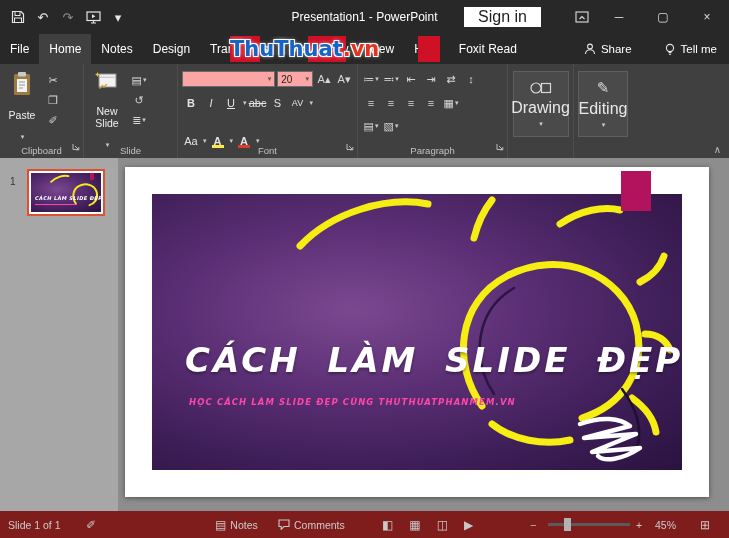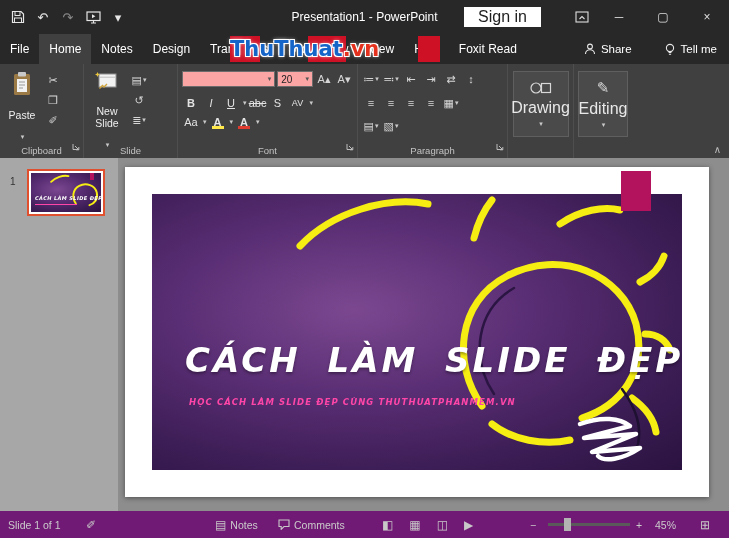--- a/index.html
+++ b/index.html
@@ -61,21 +61,21 @@
 
   .canvas{flex:1;background:#8d8d8d;position:relative}
   .slide{position:absolute;left:7px;top:9px;width:584px;height:330px;background:#fff;box-shadow:0 1px 5px rgba(0,0,0,.45)}
   .art{position:absolute;left:27px;top:27px;width:530px;height:276px;background:radial-gradient(ellipse at 38% 42%,#7b4890 0%,#5a2e74 38%,#3c1d55 72%,#2a1240 100%);overflow:hidden}
   .art svg{position:absolute;left:0;top:0}
   .slide-title{position:absolute;left:33px;top:146px;font-family:"DejaVu Sans",sans-serif;font-size:34px;font-weight:bold;font-style:italic;letter-spacing:3px;word-spacing:12px;color:#fff;text-shadow:0 2px 3px rgba(0,0,0,.35);white-space:nowrap}
   .slide-sub{position:absolute;left:37px;top:203px;font-family:"DejaVu Sans",sans-serif;font-size:8.5px;font-weight:bold;font-style:italic;letter-spacing:1.1px;color:#ff46a8;white-space:nowrap}
   .bookmark{position:absolute;left:496px;top:4px;width:30px;height:40px;background:#b3125c;z-index:3}
 
   
-  .statusbar{position:absolute;left:0;right:0;bottom:0;height:27px;background:#701a75;font-size:10.5px;color:#cbcbcb}
+  .statusbar{position:absolute;left:0;right:0;bottom:0;height:27px;background:#7f1d1d;font-size:10.5px;color:#cbcbcb}
   .sb{position:absolute;top:0;height:27px;display:flex;align-items:center;gap:4px;white-space:nowrap}
   .sb .ic{font-size:12px;color:#c8c8c8}
   .views{gap:16px}
   .ztrack{position:absolute;left:548px;top:12px;width:82px;height:3px;background:#5a5a5a}
   .zthumb{position:absolute;left:16px;top:-5px;width:7px;height:13px;background:#b3b3b3}
 </style>
 </head>
 <body>
 
 <div class="window">
@@ -221,21 +221,21 @@
       <div class="row" style="margin-top:6px">
         <span class="sbtn letter b">B</span>
         <span class="sbtn letter i">I</span>
         <span class="sbtn letter u">U</span>
         <span class="dd">▾</span>
         <span class="sbtn letter s">abc</span>
         <span class="sbtn letter">S</span>
         <span class="sbtn letter" style="font-size:9px">AV</span>
         <span class="dd">▾</span>
       </div>
-      <div class="row" style="margin-top:1px">
+      <div class="row" style="margin-top:20px">
         <span class="sbtn letter">Aa</span>
         <span class="dd">▾</span>
         <span class="sbtn" style="flex-direction:column">
             <span class="letter b">A</span>
             <span class="colorbar" style="background:#ffe94a"></span>
           </span>
         <span class="dd">▾</span>
         <span class="sbtn" style="flex-direction:column">
             <span class="letter b">A</span>
             <span class="colorbar" style="background:#e03b2f"></span>

